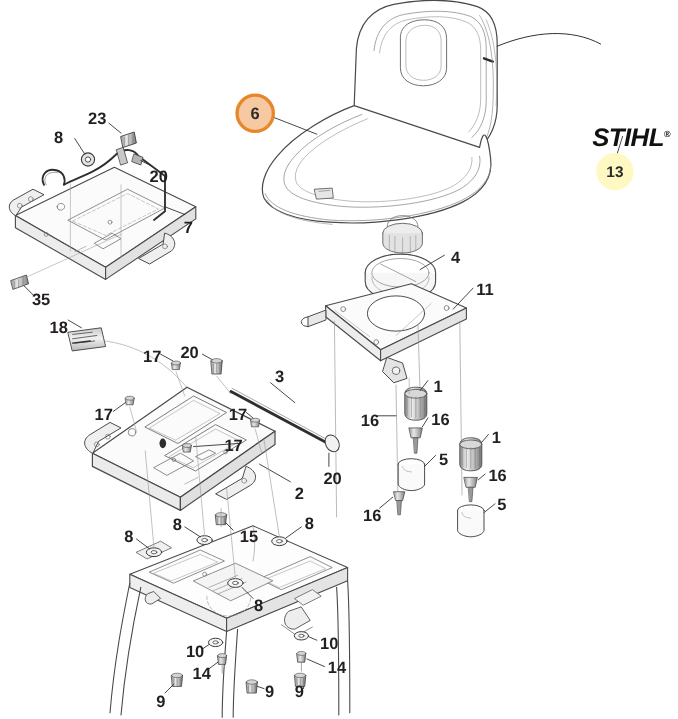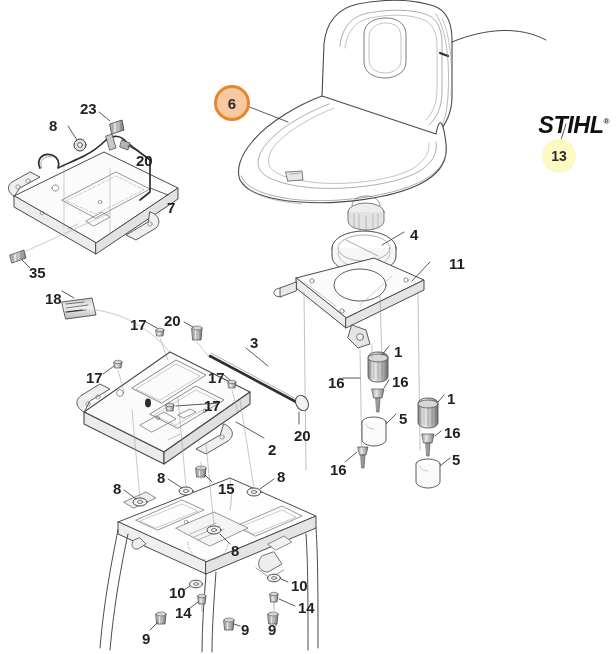--- a/index.html
+++ b/index.html
@@ -528,21 +528,21 @@
   <div class="num" style="left:45px;  top:291px;">18</div>
   <div class="num" style="left:130px; top:317px;">17</div>
   <div class="num" style="left:164px; top:313px;">20</div>
   <div class="num" style="left:250px; top:335px;">3</div>
   <div class="num" style="left:86px;  top:370px;">17</div>
   <div class="num" style="left:208px; top:370px;">17</div>
   <div class="num" style="left:204px; top:398px;">17</div>
   <div class="num" style="left:268px; top:442px;">2</div>
   <div class="num" style="left:294px; top:428px;">20</div>
   <div class="num" style="left:410px; top:227px;">4</div>
-  <div class="num" style="left:433px; top:256px;margin-left:16px;">11</div>
+  <div class="num" style="left:433px; top:256px;">11</div>
   <div class="num" style="left:394px; top:344px;">1</div>
   <div class="num" style="left:328px; top:375px;">16</div>
   <div class="num" style="left:392px; top:374px;">16</div>
   <div class="num" style="left:447px; top:391px;">1</div>
   <div class="num" style="left:399px; top:411px;">5</div>
   <div class="num" style="left:444px; top:425px;">16</div>
   <div class="num" style="left:330px; top:462px;">16</div>
   <div class="num" style="left:452px; top:452px;">5</div>
   <div class="num" style="left:113px; top:481px;">8</div>
   <div class="num" style="left:157px; top:470px;">8</div>

